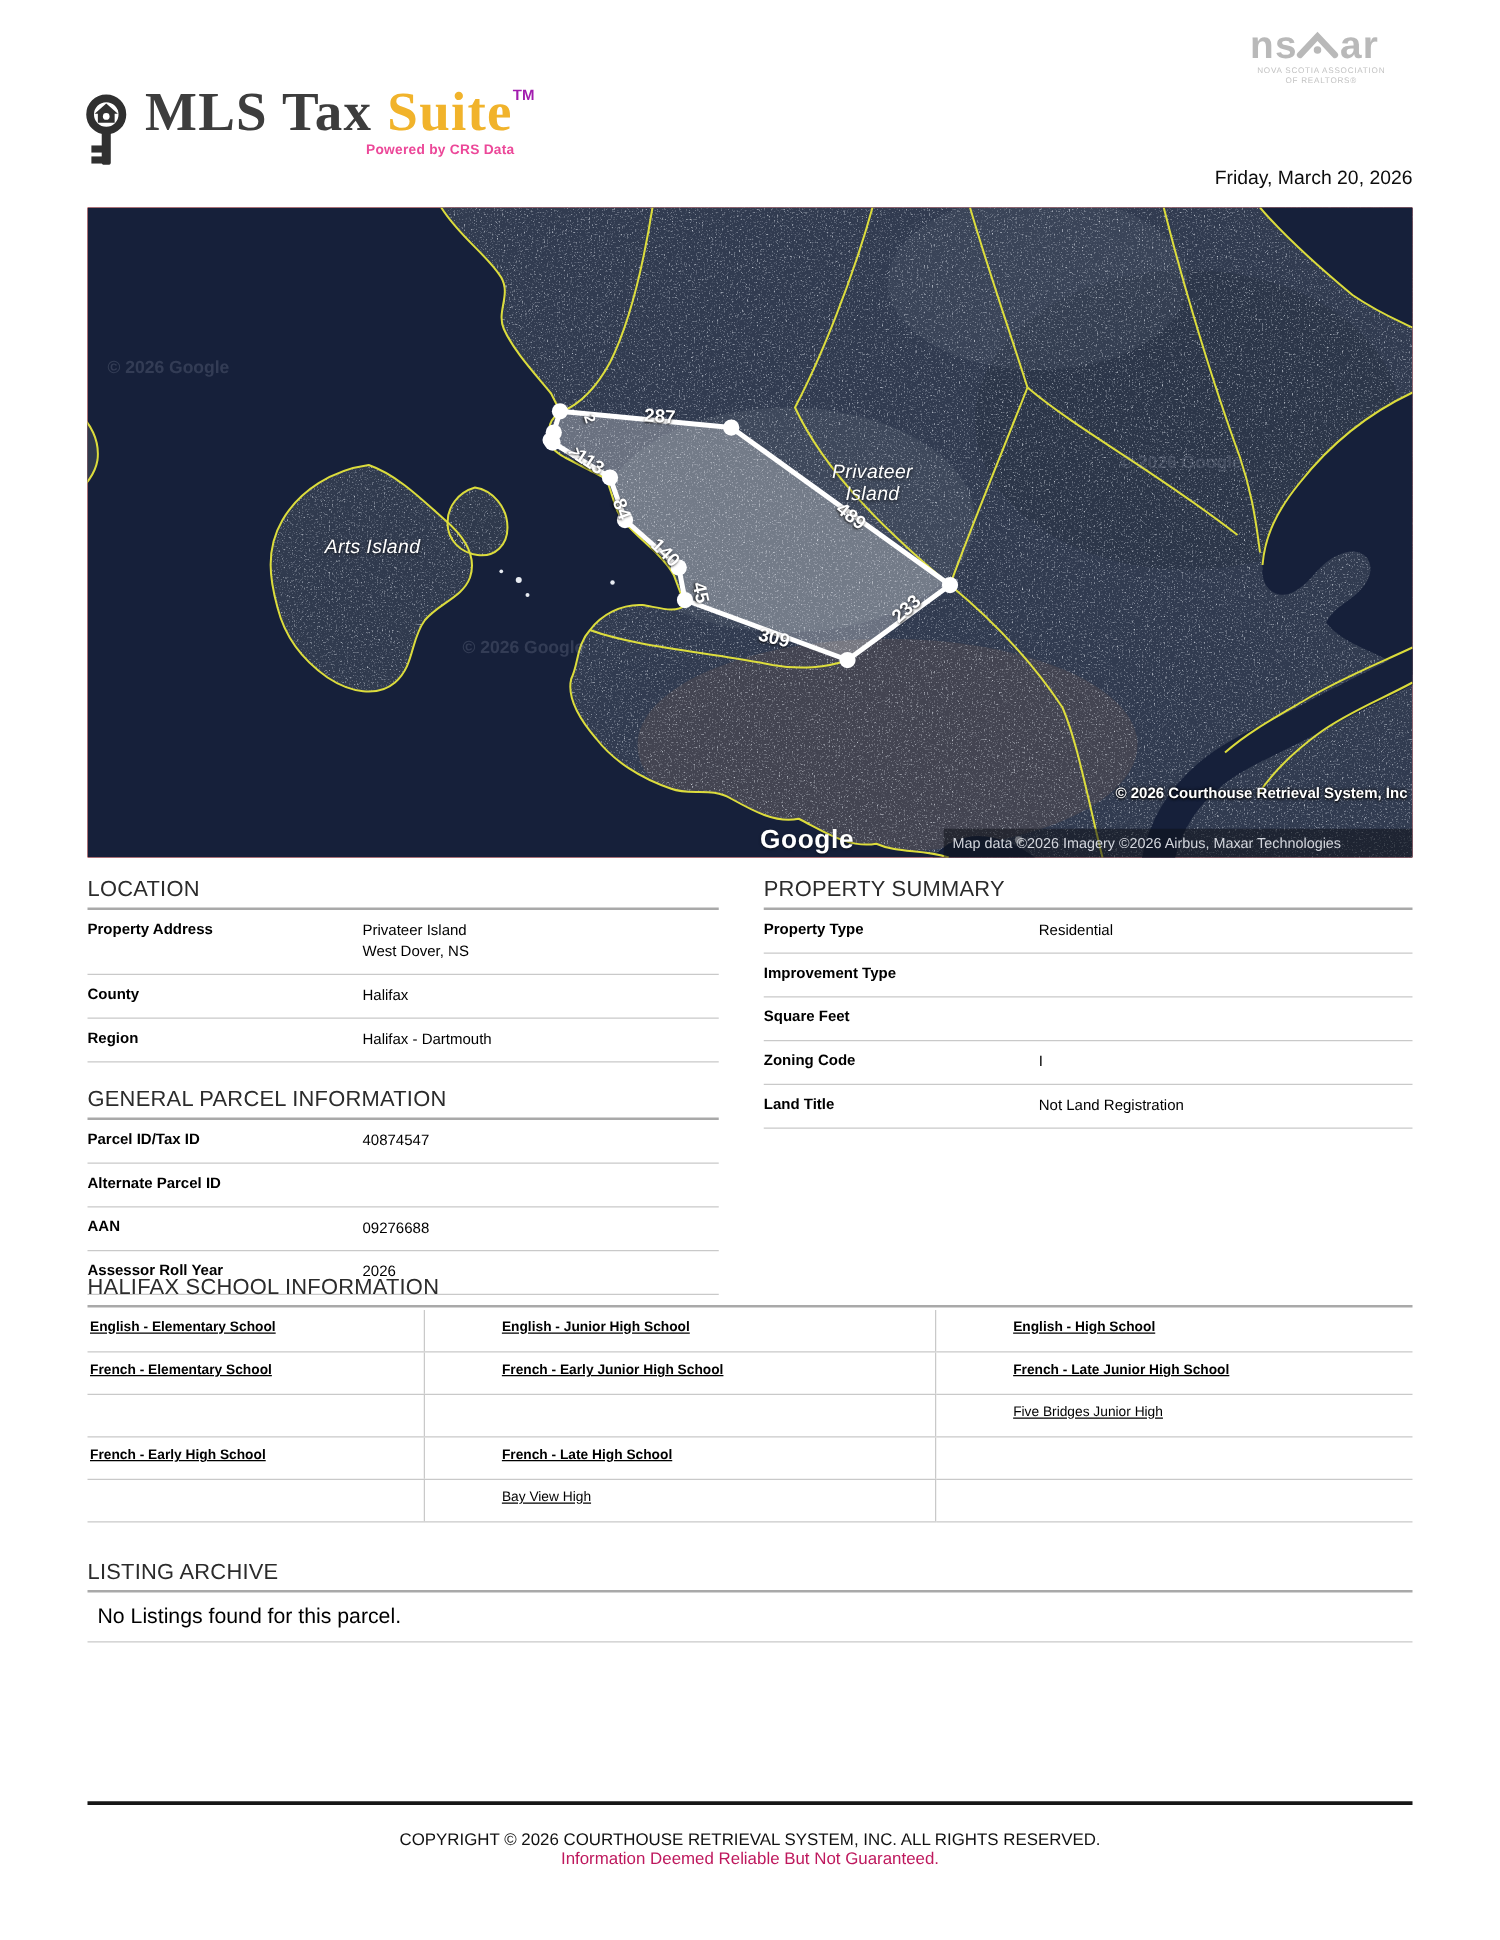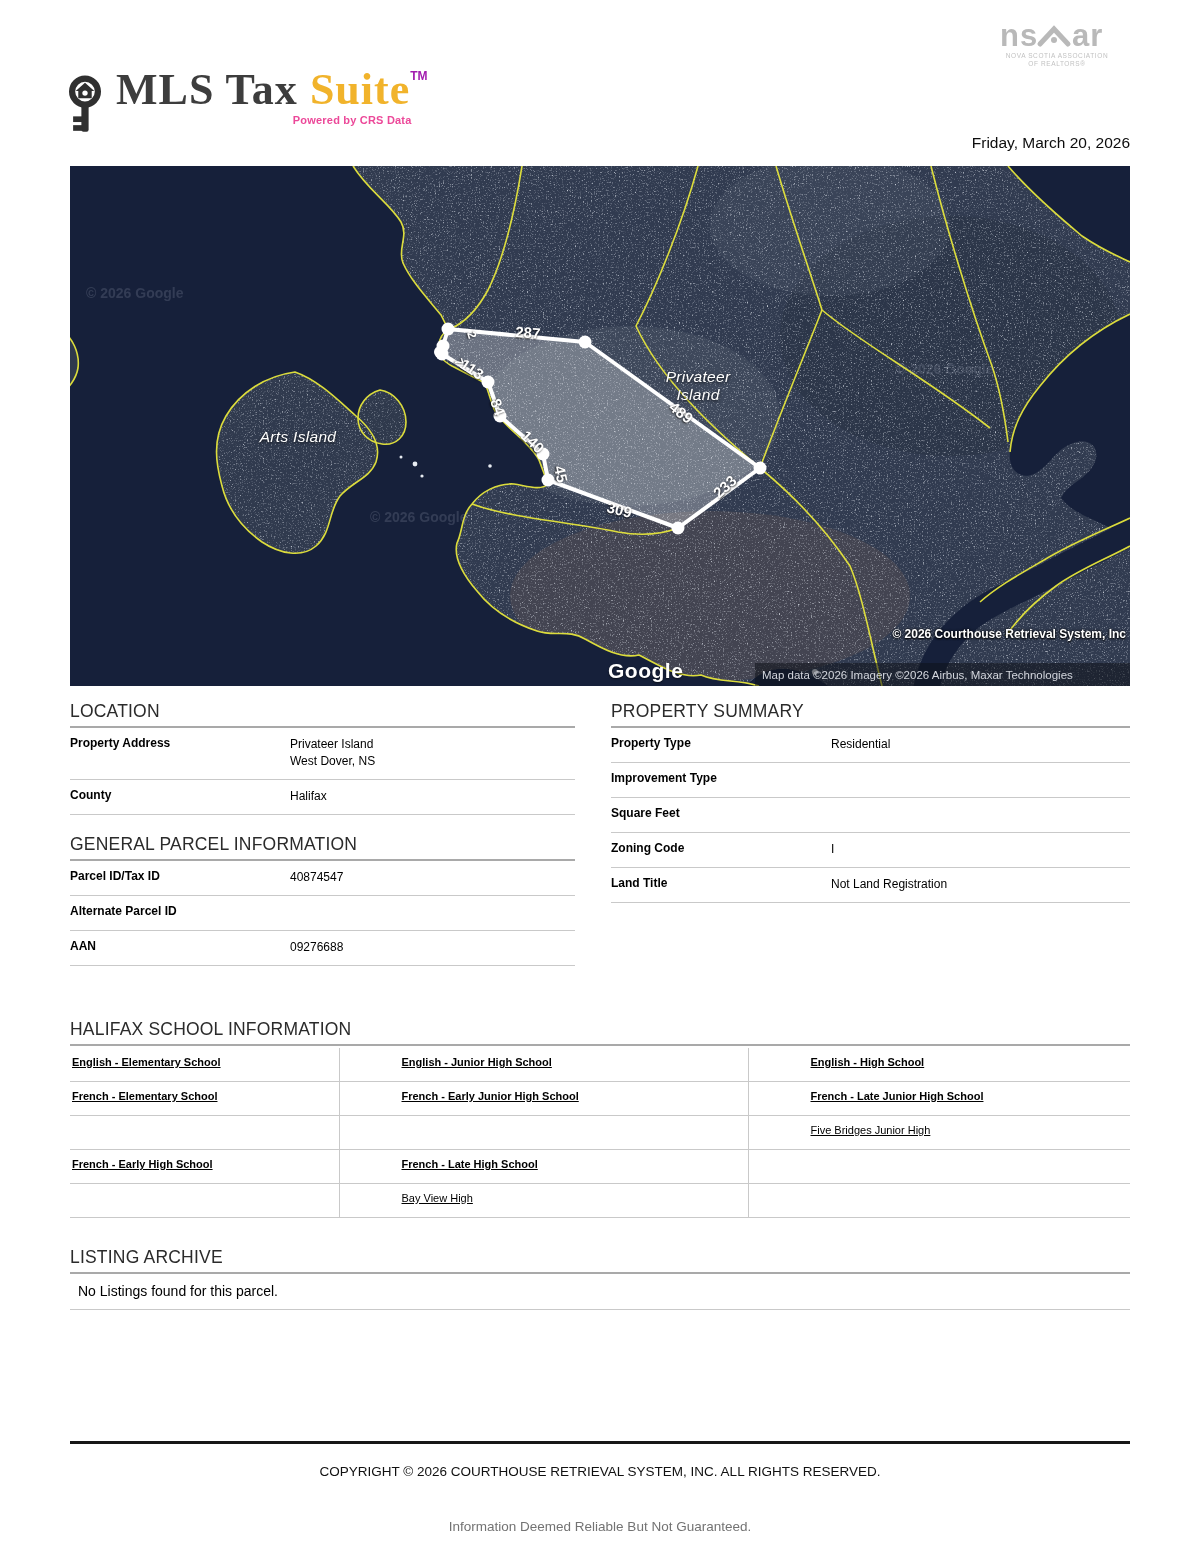--- a/index.html
+++ b/index.html
@@ -40,26 +40,26 @@
   
   .schools{position:absolute;left:70px;top:1016px;width:1060px;}
   table.school-table{width:100%;border-collapse:collapse;table-layout:fixed;margin-top:2px;}
   table.school-table td{border-bottom:1px solid #c9c9c9;font-size:11px;padding:8px 4px 9px 62px;vertical-align:top;height:16px;text-decoration:underline;}
   table.school-table td:first-child{padding-left:2px;}
   table.school-table td + td{border-left:1px solid #c9c9c9;}
   table.school-table tr.hdr td{font-weight:bold;}
 
   
   .archive{position:absolute;left:70px;top:1244px;width:1060px;}
-  .archive-row{border-bottom:1px solid #c9c9c9;padding:9px 0 10px 8px;font-size:14px;}
+  .archive-row{border-bottom:1px solid #c9c9c9;padding:9px 0 10px 8px;font-size:17px;}
 
   
   .footer{position:absolute;left:70px;top:1441px;width:1060px;border-top:3px solid #171717;text-align:center;padding-top:20px;}
   .footer .f1{font-size:13.5px;color:#111;}
-  .footer .f2{font-size:13.5px;color:#737373;margin-top:40px;}
+  .footer .f2{font-size:13.5px;color:#be185d;}
 </style>
 </head>
 <body>
 
 <div class="page">
 
   <div class="logo-wrap">
     <svg class="key-icon" width="42" height="62" viewBox="0 0 40 60">
       <circle cx="20" cy="17" r="12.5" fill="none" stroke="#303030" stroke-width="6"></circle>
       <path d="M20,8.5 L29,16.5 L26.5,16.5 L26.5,23.5 L13.5,23.5 L13.5,16.5 L11,16.5 Z" fill="#303030"></path>
@@ -213,36 +213,44 @@
         <div class="kv-body">
             <div class="kv-row">
               <div class="kv-label">Property Address</div>
               <div class="kv-value">Privateer Island
 West Dover, NS</div>
             </div>
             <div class="kv-row">
               <div class="kv-label">County</div>
               <div class="kv-value">Halifax</div>
             </div>
+            <div class="kv-row">
+              <div class="kv-label">Region</div>
+              <div class="kv-value">Halifax - Dartmouth</div>
+            </div>
           </div>
       </div>
       <div class="section-gap">
         <div class="section-title">GENERAL PARCEL INFORMATION</div>
         <div class="kv-body">
             <div class="kv-row">
               <div class="kv-label">Parcel ID/Tax ID</div>
               <div class="kv-value">40874547</div>
             </div>
             <div class="kv-row">
               <div class="kv-label">Alternate Parcel ID</div>
               <div class="kv-value"></div>
             </div>
             <div class="kv-row">
               <div class="kv-label">AAN</div>
               <div class="kv-value">09276688</div>
+            </div>
+            <div class="kv-row">
+              <div class="kv-label">Assessor Roll Year</div>
+              <div class="kv-value">2026</div>
             </div>
           </div>
       </div>
     </div>
     <div class="col-right">
       <div>
         <div class="section-title">PROPERTY SUMMARY</div>
         <div class="kv-body">
             <div class="kv-row">
               <div class="kv-label">Property Type</div>

